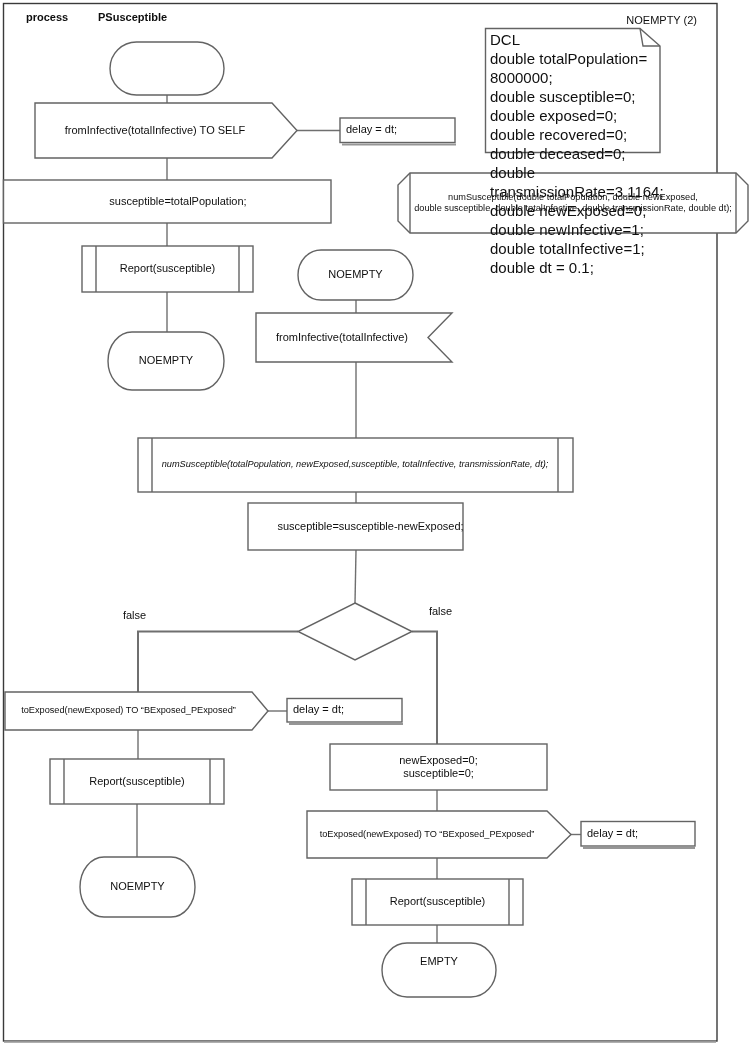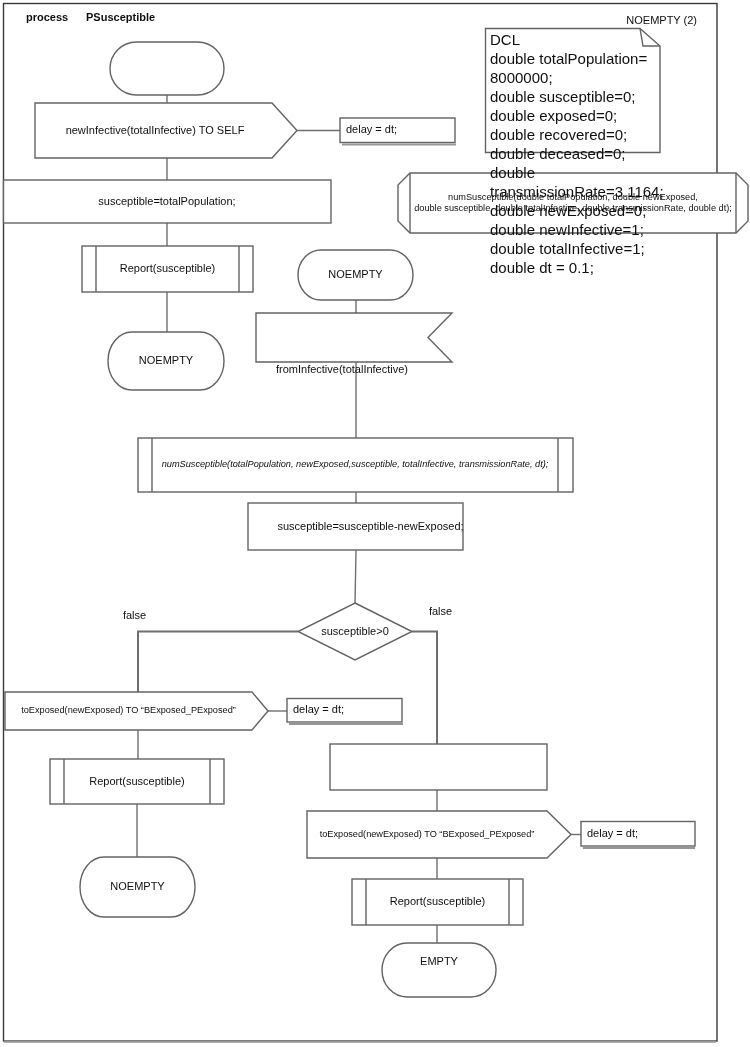--- a/index.html
+++ b/index.html
@@ -111,52 +111,53 @@
       <polygon points="410,173 736,173 748,185 748,221 736,233 410,233 398,221 398,185"></polygon>
       <line x1="410" y1="173" x2="410" y2="233"></line>
       <line x1="736" y1="173" x2="736" y2="233"></line>
 
       <path d="M485.5,28.5 L640,28.5 L660,46 L660,152.5 L485.5,152.5 Z"></path>
       <path d="M640,28.5 L643,46 L660,46" fill="none"></path>
     </g>
   </svg>
 
   <div class="lbl left bold" style="left:26px;top:11px;width:60px;height:14px;">process</div>
-  <div class="lbl left bold" style="left:86px;top:11px;width:120px;height:14px;text-align:right;">PSusceptible</div>
+  <div class="lbl left bold" style="left:98px;top:11px;width:120px;height:14px;text-align:right;">PSusceptible</div>
   <div class="lbl" style="left:600px;top:14px;width:97px;height:13px;justify-content:flex-end;">NOEMPTY (2)</div>
 
   <div class="lbl left pre tiny" style="left:490px;top:30px;width:168px;height:122px;align-items:flex-start;">DCL
 double totalPopulation= 8000000;
 double susceptible=0;
 double exposed=0;
 double recovered=0;
 double deceased=0;
 double transmissionRate=3.1164;
 double newExposed=0;
 double newInfective=1;
 double totalInfective=1;
 double dt = 0.1;</div>
 
   <div class="lbl pre small" style="left:400px;top:177px;width:346px;height:52px;line-height:11.5px;">numSusceptible(double totalPopulation, double newExposed,
 double susceptible, double totalInfective, double transmissionRate, double dt);</div>
 
-  <div class="lbl" style="left:35px;top:103px;width:240px;height:55px;">newInfective(totalInfective) TO SELF</div>
+  <div class="lbl" style="left:35px;top:103px;width:240px;height:55px;">fromInfective(totalInfective) TO SELF</div>
   <div class="lbl left" style="left:346px;top:118px;width:105px;height:24px;">delay = dt;</div>
-  <div class="lbl" style="left:3px;top:180px;width:328px;height:43px;">susceptible=totalPopulation;</div>
+  <div class="lbl" style="left:3px;top:180px;width:328px;height:43px;padding-left:11px;">susceptible=totalPopulation;</div>
   <div class="lbl" style="left:96px;top:246px;width:143px;height:46px;">Report(susceptible)</div>
   <div class="lbl" style="left:108px;top:332px;width:116px;height:58px;">NOEMPTY</div>
   <div class="lbl" style="left:298px;top:250px;width:115px;height:50px;">NOEMPTY</div>
-  <div class="lbl" style="left:256px;top:313px;width:172px;height:49px;margin-top:32px;">fromInfective(totalInfective)</div>
+  <div class="lbl" style="left:256px;top:313px;width:172px;height:49px;">fromInfective(totalInfective)</div>
   <div class="lbl small" style="left:152px;top:438px;width:406px;height:54px;font-style:italic;">numSusceptible(totalPopulation, newExposed,susceptible, totalInfective, transmissionRate, dt);</div>
   <div class="lbl" style="left:248px;top:503px;width:215px;height:47px;padding-left:15px;">susceptible=susceptible-newExposed;</div>
-  <div class="lbl" style="left:298px;top:603px;width:114px;height:57px;">susceptible&gt;0</div>
   <div class="lbl" style="left:112px;top:608px;width:45px;height:15px;">false</div>
   <div class="lbl" style="left:418px;top:604px;width:45px;height:15px;">false</div>
   <div class="lbl small" style="left:5px;top:692px;width:247px;height:38px;">toExposed(newExposed) TO “BExposed_PExposed”</div>
   <div class="lbl left" style="left:293px;top:698px;width:100px;height:24px;">delay = dt;</div>
   <div class="lbl" style="left:64px;top:759px;width:146px;height:45px;">Report(susceptible)</div>
   <div class="lbl" style="left:80px;top:857px;width:115px;height:60px;">NOEMPTY</div>
+  <div class="lbl pre" style="left:330px;top:744px;width:217px;height:46px;">newExposed=0;
+susceptible=0;</div>
   <div class="lbl small" style="left:307px;top:811px;width:240px;height:47px;">toExposed(newExposed) TO “BExposed_PExposed”</div>
   <div class="lbl left" style="left:587px;top:821px;width:100px;height:25px;">delay = dt;</div>
   <div class="lbl" style="left:366px;top:879px;width:143px;height:46px;">Report(susceptible)</div>
   <div class="lbl" style="left:382px;top:943px;width:114px;height:38px;">EMPTY</div>
 
 </div>
 
 </body></html>

